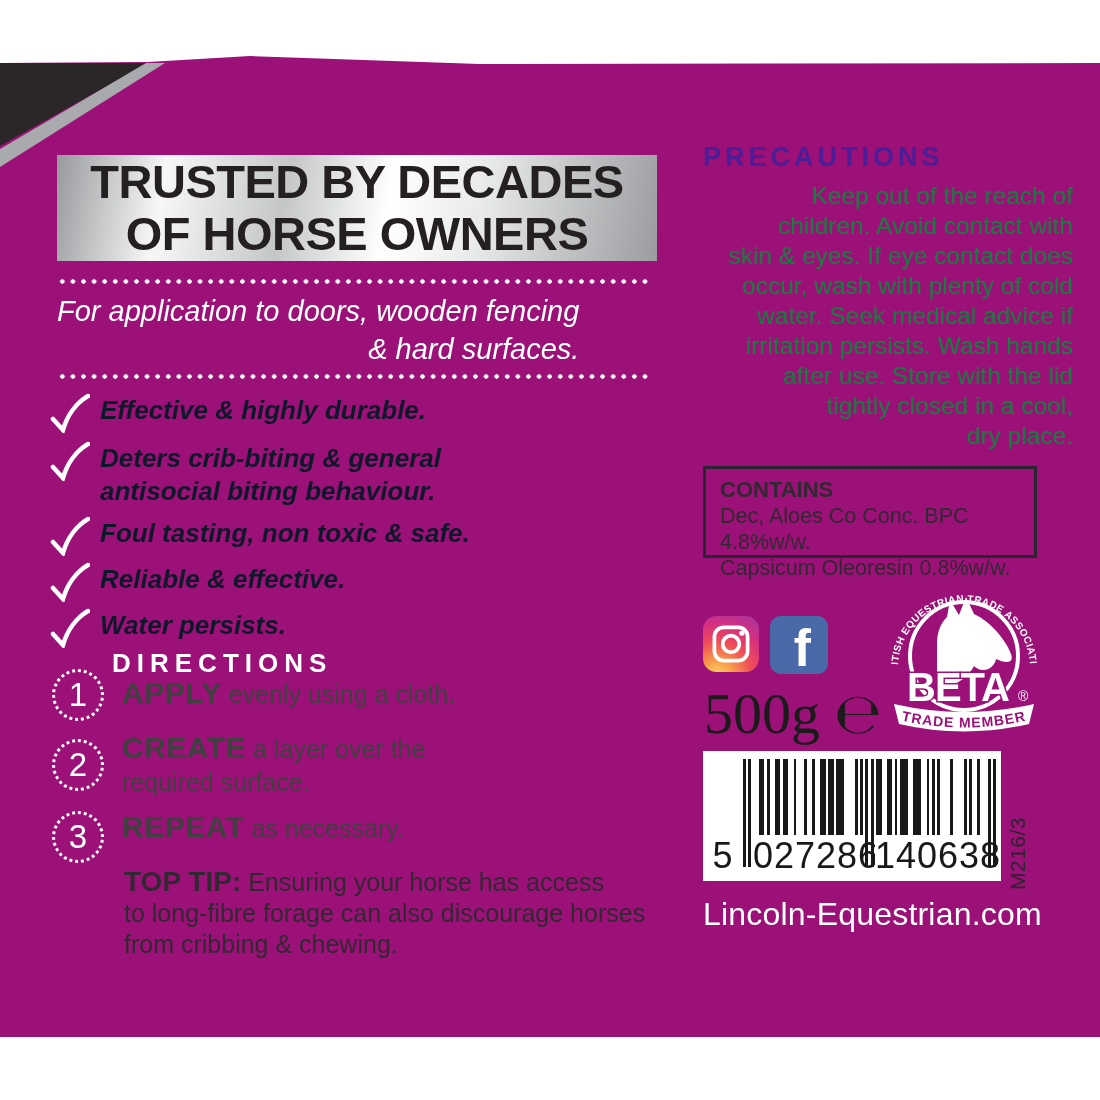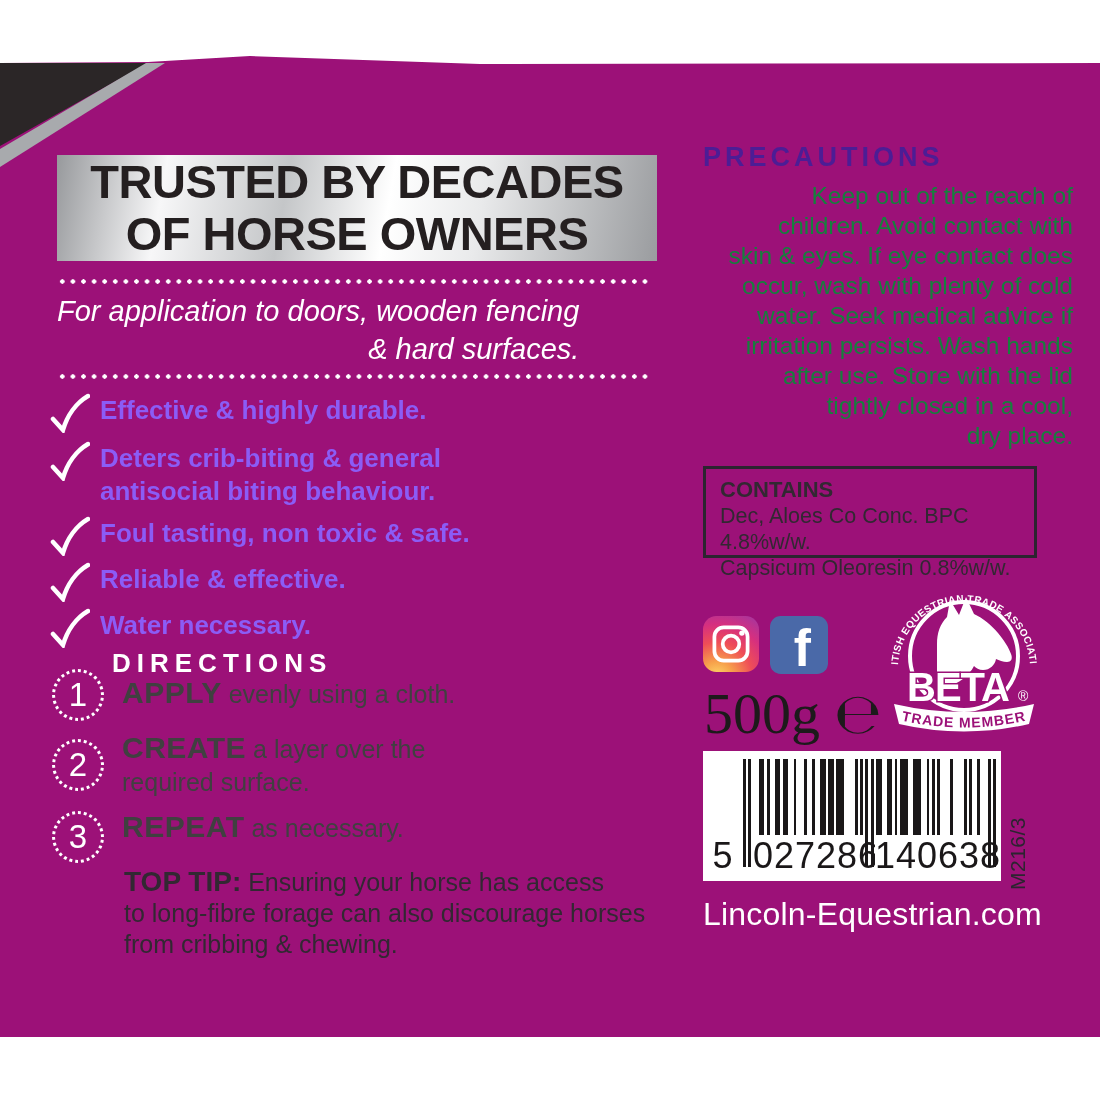--- a/index.html
+++ b/index.html
@@ -26,21 +26,21 @@
     background-image:radial-gradient(circle,#ffffff 2px,rgba(255,255,255,0) 2.4px);
     background-size:10.6px 5px;background-position:0 50%;background-repeat:repeat-x;}
 
   #usage-note{left:57px;top:292px;color:#ffffff;font-style:italic;font-size:29px;line-height:38px;text-align:right;}
 
   
   #features{left:50px;top:394px;width:460px;}
   .feat-row{display:flex;align-items:flex-start;}
   .feat-row.mb9{margin-bottom:9px;} .feat-row.mb7{margin-bottom:7px;}
   .feat-check{flex:0 0 40px;margin-right:10px;margin-top:-1px;}
-  .feat-text{color:#8b5cf6;font-weight:bold;font-size:26px;line-height:33px;max-width:400px;}
+  .feat-text{color:#0f172a;font-weight:bold;font-size:26px;line-height:33px;max-width:400px;font-style:italic;}
 
   
   #directions-heading{left:112px;top:648px;color:#ffffff;font-weight:bold;font-size:26px;letter-spacing:6px;}
   .step-badge{width:46px;height:46px;border:3px dotted #ffffff;border-radius:50%;
     color:#ffffff;font-size:33px;display:flex;align-items:center;justify-content:center;}
   .step-text{color:#404040;font-size:25px;line-height:33px;width:380px;}
   .step-text b{font-size:30px;letter-spacing:0.5px;}
   #tip{left:124px;top:866px;width:530px;color:#322832;font-size:25px;line-height:31px;}
   #tip b{font-size:28px;}
 
@@ -110,21 +110,21 @@
     <div class="feat-row mb7">
       <svg class="feat-check" viewBox="0 0 40 40" width="40" height="40">
           <path d="M3 26 L13 37 C17 23 26 10 38 3" stroke="#fff" stroke-width="4.5" fill="none" stroke-linecap="round"></path>
         </svg>
       <div class="feat-text prelines">Reliable &amp; effective.</div>
     </div>
     <div class="feat-row">
       <svg class="feat-check" viewBox="0 0 40 40" width="40" height="40">
           <path d="M3 26 L13 37 C17 23 26 10 38 3" stroke="#fff" stroke-width="4.5" fill="none" stroke-linecap="round"></path>
         </svg>
-      <div class="feat-text prelines">Water necessary.</div>
+      <div class="feat-text prelines">Water persists.</div>
     </div>
   </div>
 
   <div id="directions-heading" class="abs">DIRECTIONS</div>
 
   <div class="abs step-badge" style="left:52px;top:669px">
     <span>1</span>
   </div>
   <div class="abs step-text" style="left:122px;top:676px">
     <b>APPLY</b>

